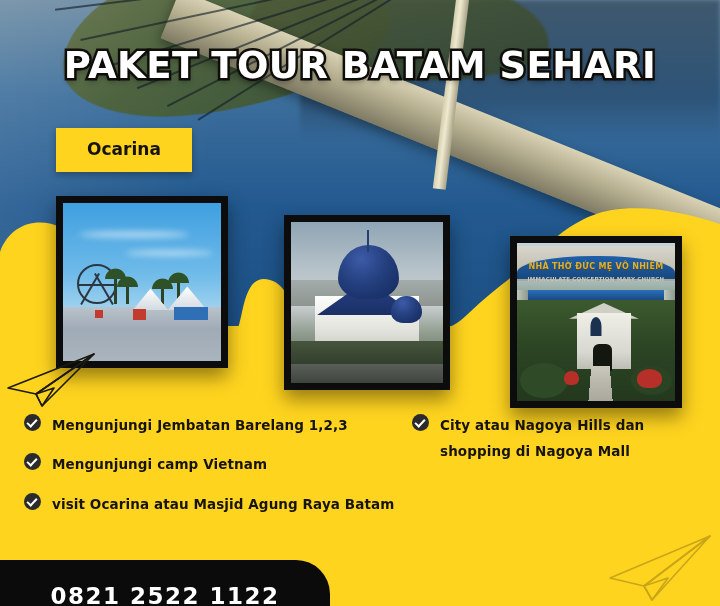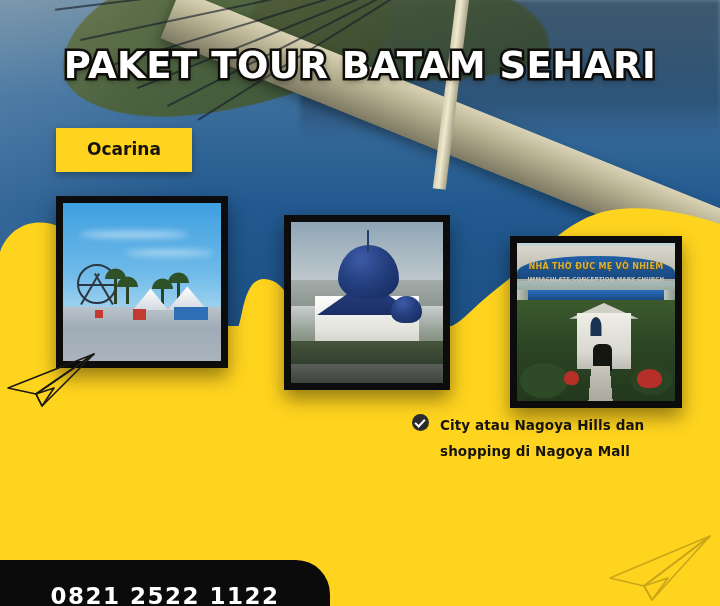--- a/index.html
+++ b/index.html
@@ -321,20 +321,34 @@
     </g>
   </svg>
   <svg class="plane" id="plane-right" width="110" height="70" viewBox="0 0 110 70">
     <g fill="none" stroke="#c9a617" stroke-width="1.6" stroke-linejoin="round">
       <path d="M106,4 L6,46 L40,54 Z"></path>
       <path d="M106,4 L40,54 L48,68 Z"></path>
       <path d="M40,54 L48,68 L64,46 Z"></path>
     </g>
   </svg>
 
+  <div class="bullets">
+    <div class="bullet">
+      <span class="check"></span>
+      <span class="btext">Mengunjungi Jembatan Barelang 1,2,3</span>
+    </div>
+    <div class="bullet">
+      <span class="check"></span>
+      <span class="btext">Mengunjungi camp Vietnam</span>
+    </div>
+    <div class="bullet">
+      <span class="check"></span>
+      <span class="btext">visit Ocarina atau Masjid Agung Raya Batam</span>
+    </div>
+  </div>
 
   <div class="bullets-right">
     <div class="bullet">
       <span class="check"></span>
       <span class="btext">City atau Nagoya Hills dan shopping di Nagoya Mall</span>
     </div>
   </div>
 
   <div class="phonebar">
     <span>0821 2522 1122</span>

